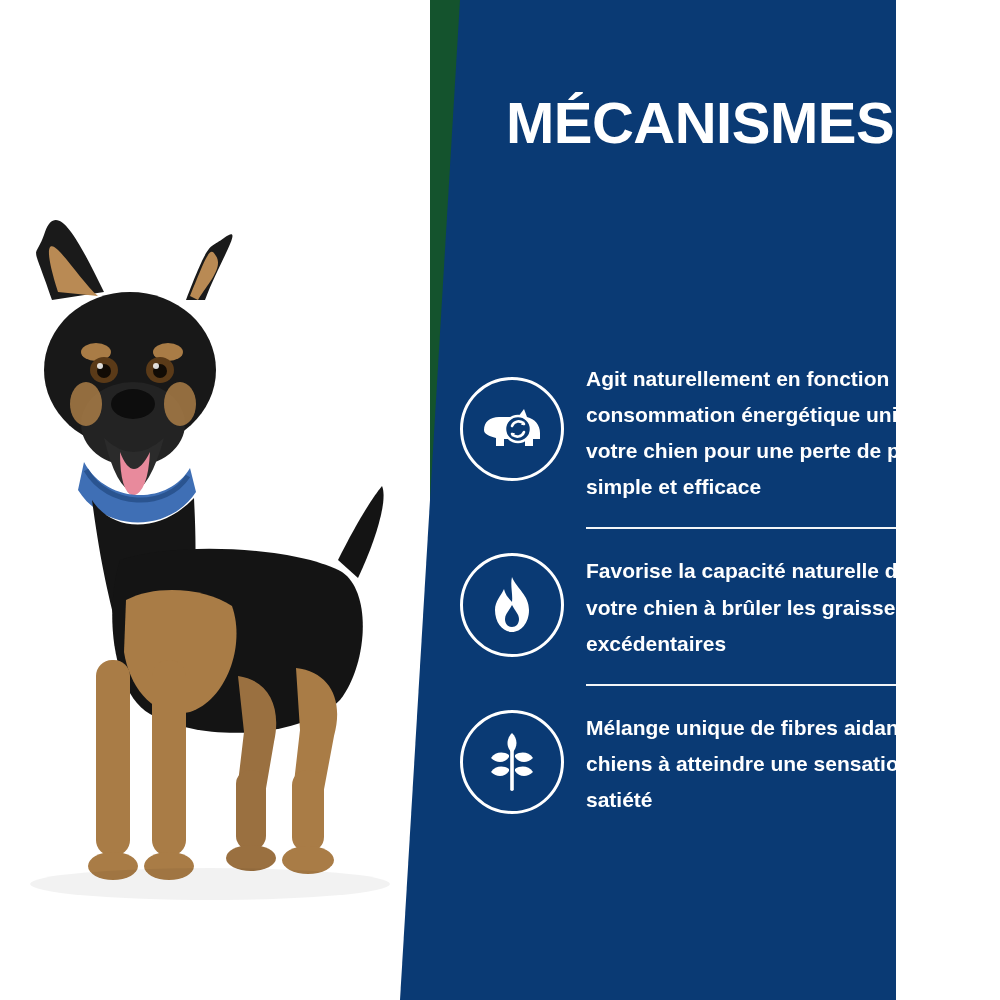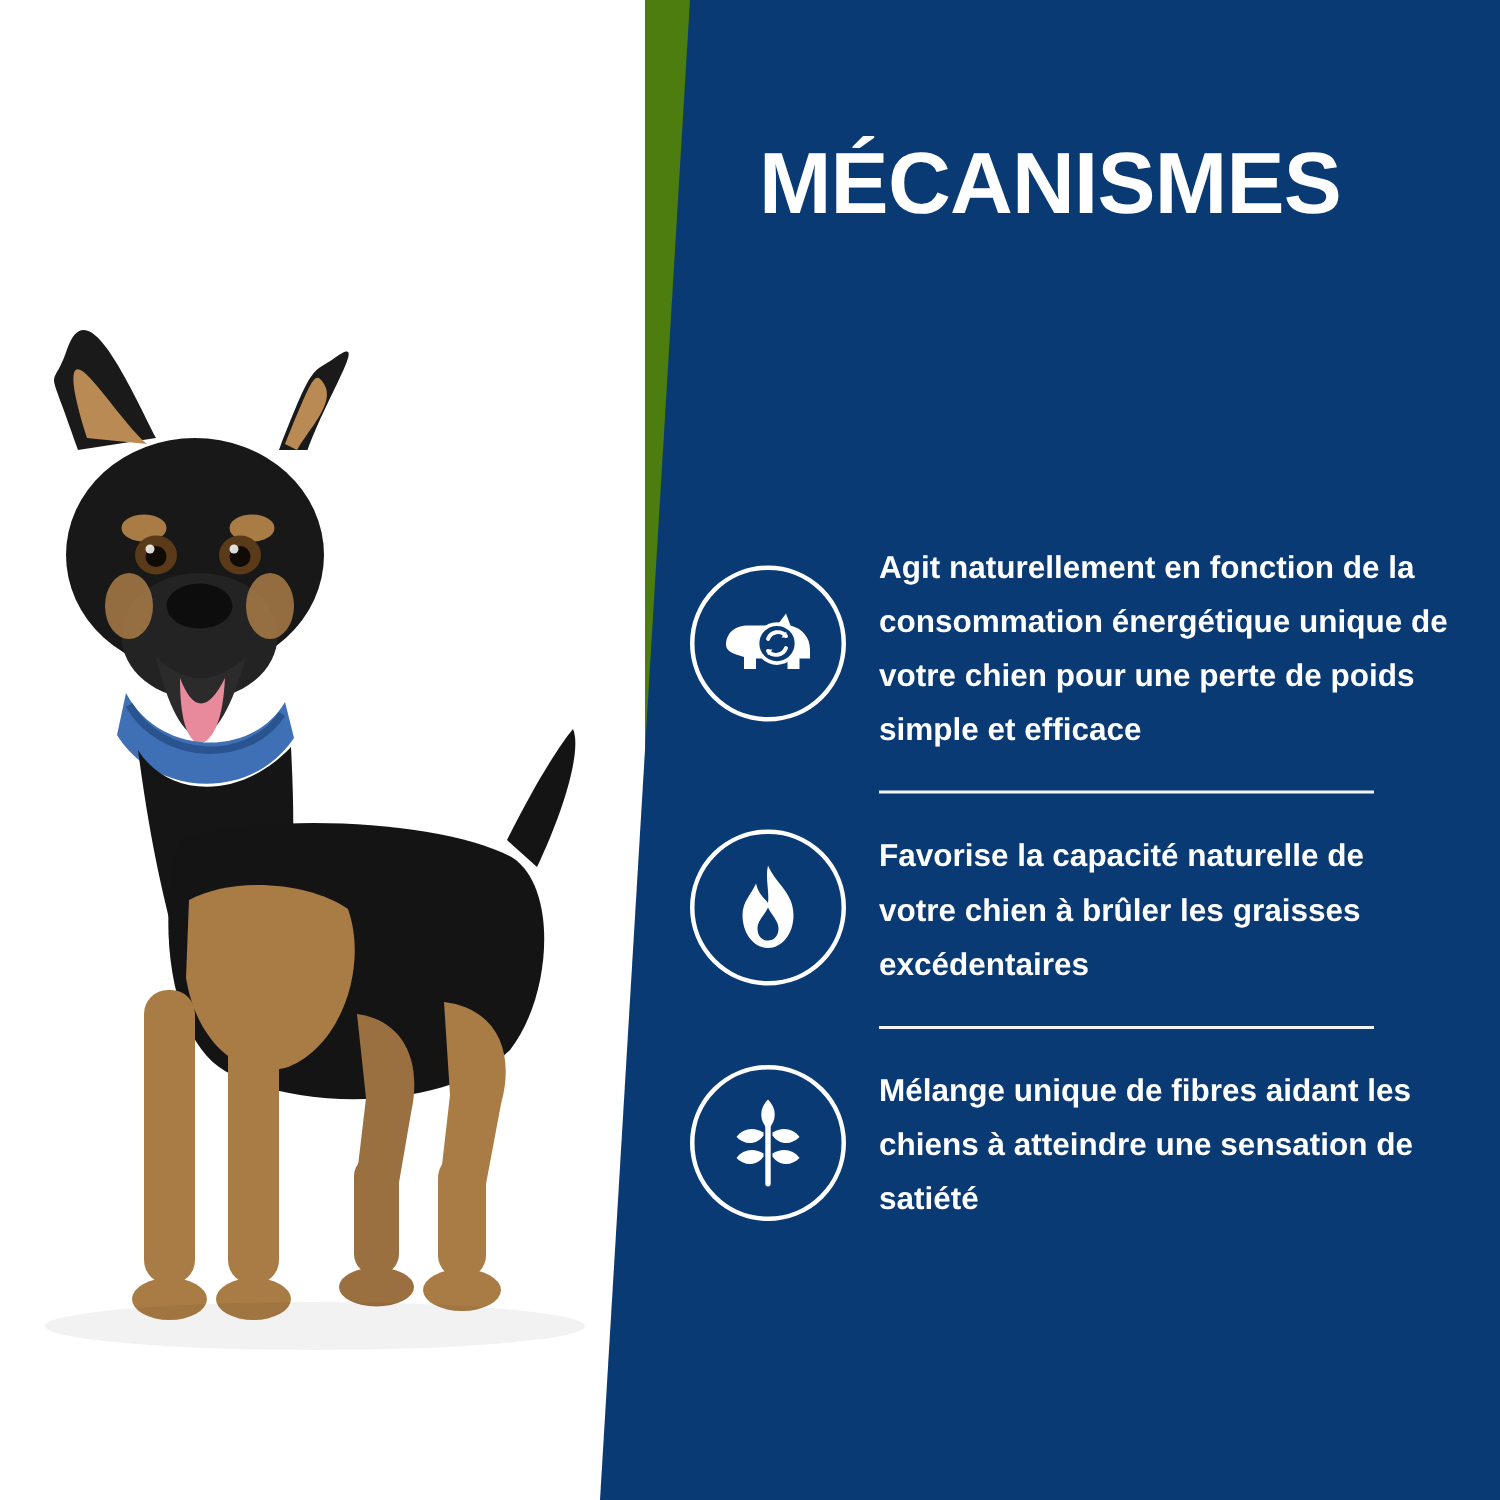--- a/index.html
+++ b/index.html
@@ -5,24 +5,24 @@
   html, body {
     margin: 0;
     padding: 0;
     background: #ffffff;
   }
   body {
     font-family: "Liberation Sans", sans-serif;
   }
   .canvas {
     position: relative;
-    width: 1000px;
+    width: 896px;
     height: 1000px;
     overflow: hidden;
-    background: #4d7c0f;
+    background: #14532d;
   }
 
   
   .photo-panel {
     position: absolute;
     left: 0;
     top: 0;
     width: 430px;
     height: 1000px;
     background: #ffffff;

